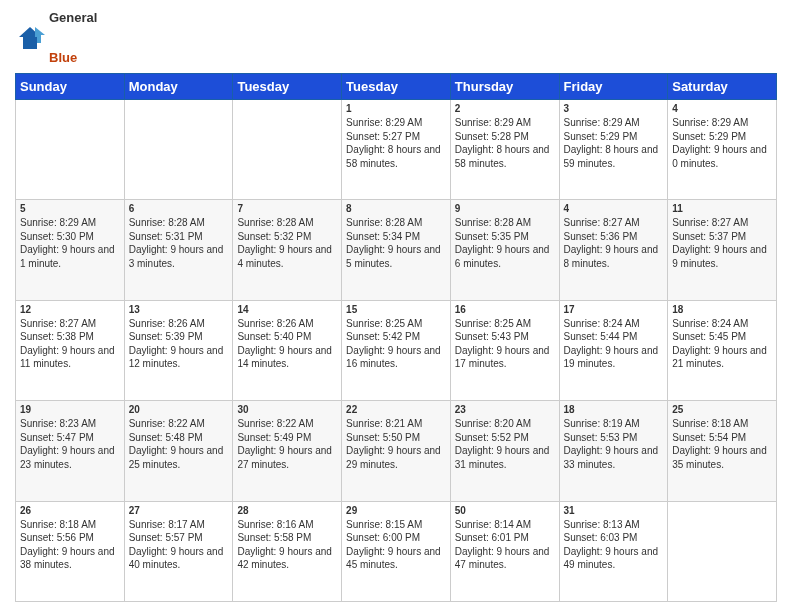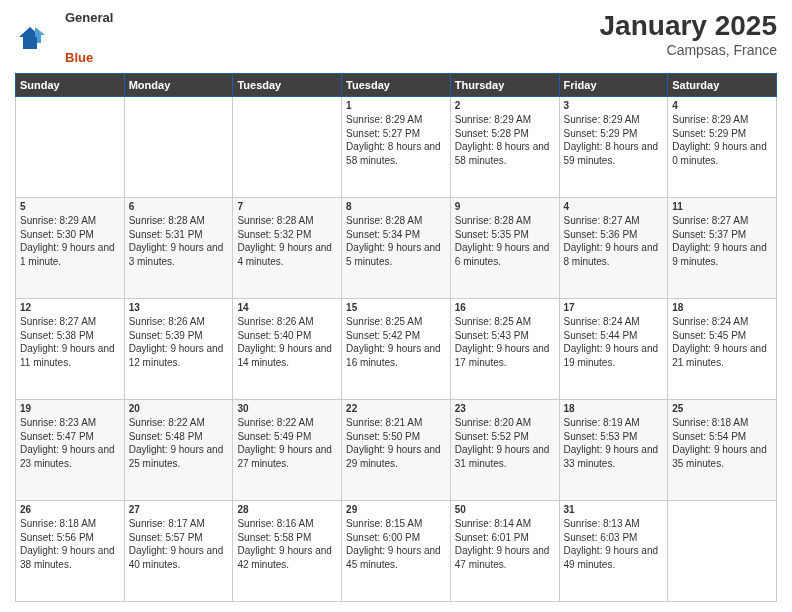--- a/index.html
+++ b/index.html
@@ -19,21 +19,21 @@
     }
     .header {
       display: flex;
       justify-content: space-between;
       align-items: flex-start;
       margin-bottom: 8px;
     }
     .logo {
       display: flex;
       align-items: center;
-      gap: 20px;
+      gap: 4px;
     }
     .logo-text {
       display: flex;
       flex-direction: column;
       font-size: 13px;
       font-weight: bold;
     }
     .logo-general { color: #333; }
     .logo-blue { color: #c2410c; margin-top: 25px; }
     .logo-icon {
@@ -53,23 +53,23 @@
       color: #555;
     }
     .calendar {
       flex: 1;
       border: 1px solid #ccc;
       border-collapse: collapse;
       width: 100%;
       table-layout: fixed;
     }
     .calendar th {
-      background: #404040;
+      background: #1d4ed8;
       color: white;
-      font-size: 11px;
+      font-size: 13px;
       font-weight: bold;
       padding: 5px 4px;
       text-align: left;
       border: 1px solid #1a5fa8;
     }
     .calendar td {
       border: 1px solid #ccc;
       vertical-align: top;
       padding: 3px 4px;
       font-size: 8.5px;
@@ -103,24 +103,20 @@
     <div class="logo">
       <svg class="logo-icon" viewBox="0 0 30 30">
         <polygon points="15,4 26,14 22,14 22,26 8,26 8,14 4,14" fill="#1a5fa8"></polygon>
         <polygon points="20,4 30,12 26,12 26,20 22,20 22,14 20,14" fill="#4a9fd4"></polygon>
       </svg>
       <div class="logo-text">
         <span class="logo-general">General</span>
         <span class="logo-blue">Blue</span>
       </div>
     </div>
-    <div class="title-area">
-      <div class="month-title">January 2025</div>
-      <div class="location">Campsas, France</div>
-    </div>
   </div>
 
   <table class="calendar">
     <thead>
       <tr>
       <th>Sunday</th>
           <th>Monday</th>
           <th>Tuesday</th>
           <th>Tuesday</th>
           <th>Thursday</th>

